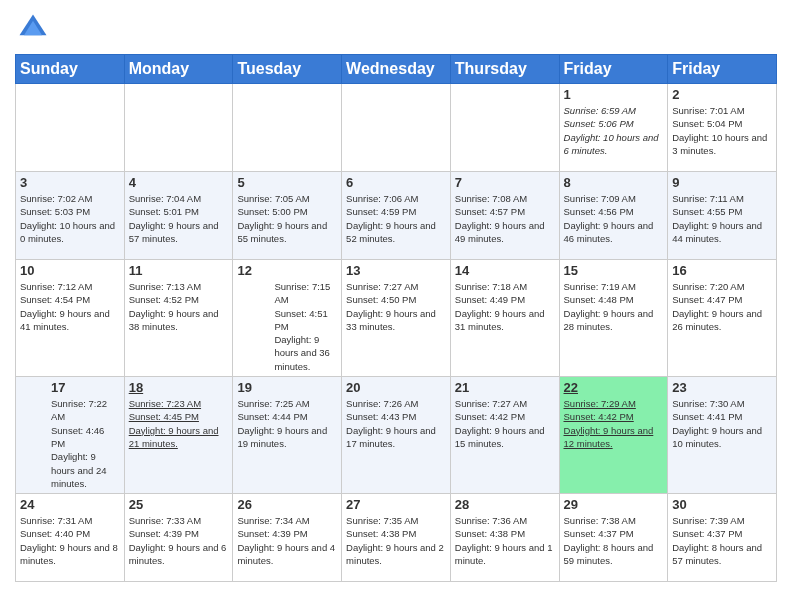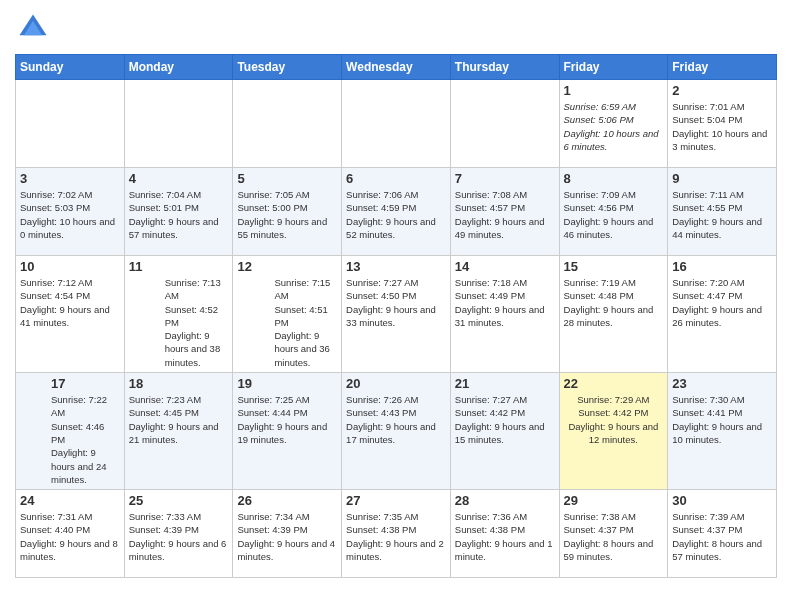--- a/index.html
+++ b/index.html
@@ -57,21 +57,21 @@
       color: #555;
     }
     table {
       width: 100%;
       border-collapse: collapse;
       table-layout: fixed;
     }
     thead th {
       background-color: #3a7bd5;
       color: white;
-      font-size: 12px;
+      font-size: 16px;
       font-weight: bold;
       padding: 5px 4px;
       text-align: left;
       border: 1px solid #2a6bc5;
     }
     tbody td {
       border: 1px solid #ccc;
       vertical-align: top;
       padding: 3px 4px;
       font-size: 9.5px;
@@ -196,21 +196,21 @@
         </tr>
         <tr>
           <td>
             <span class="day-num">10</span>
             <div class="day-info" style="white-space: pre-line;">Sunrise: 7:12 AM
 Sunset: 4:54 PM
 Daylight: 9 hours and 41 minutes.</div>
           </td>
           <td>
             <span class="day-num">11</span>
-            <div class="day-info" style="white-space: pre-line; margin-left: 36px;">Sunrise: 7:13 AM
+            <div class="day-info" style="white-space: pre-line;">Sunrise: 7:13 AM
 Sunset: 4:52 PM
 Daylight: 9 hours and 38 minutes.</div>
           </td>
           <td>
             <span class="day-num">12</span>
             <div class="day-info" style="white-space: pre-line; margin-left: 37px;">Sunrise: 7:15 AM
 Sunset: 4:51 PM
 Daylight: 9 hours and 36 minutes.</div>
           </td>
           <td>
@@ -238,21 +238,21 @@
 Daylight: 9 hours and 26 minutes.</div>
           </td>
         </tr>
         <tr>
           <td style="background: rgb(240, 244, 251); padding-left: 35px;">
             <span class="day-num">17</span>
             <div class="day-info" style="white-space: pre-line;">Sunrise: 7:22 AM
 Sunset: 4:46 PM
 Daylight: 9 hours and 24 minutes.</div>
           </td>
-          <td style="background: rgb(240, 244, 251);">
+          <td style="background: rgb(240, 244, 251); text-decoration: underline;">
             <span class="day-num">18</span>
             <div class="day-info" style="white-space: pre-line;">Sunrise: 7:23 AM
 Sunset: 4:45 PM
 Daylight: 9 hours and 21 minutes.</div>
           </td>
           <td style="background: rgb(240, 244, 251);">
             <span class="day-num">19</span>
             <div class="day-info" style="white-space: pre-line;">Sunrise: 7:25 AM
 Sunset: 4:44 PM
 Daylight: 9 hours and 19 minutes.</div>
@@ -262,23 +262,23 @@
             <div class="day-info" style="white-space: pre-line;">Sunrise: 7:26 AM
 Sunset: 4:43 PM
 Daylight: 9 hours and 17 minutes.</div>
           </td>
           <td style="background: rgb(240, 244, 251);">
             <span class="day-num">21</span>
             <div class="day-info" style="white-space: pre-line;">Sunrise: 7:27 AM
 Sunset: 4:42 PM
 Daylight: 9 hours and 15 minutes.</div>
           </td>
-          <td style="background: #fef9c3;">
+          <td style="background: #86efac; text-decoration: underline;">
             <span class="day-num">22</span>
-            <div class="day-info" style="white-space: pre-line; text-align: center;">Sunrise: 7:29 AM
+            <div class="day-info" style="white-space: pre-line;">Sunrise: 7:29 AM
 Sunset: 4:42 PM
 Daylight: 9 hours and 12 minutes.</div>
           </td>
           <td style="background: rgb(240, 244, 251);">
             <span class="day-num">23</span>
             <div class="day-info" style="white-space: pre-line;">Sunrise: 7:30 AM
 Sunset: 4:41 PM
 Daylight: 9 hours and 10 minutes.</div>
           </td>
         </tr>

